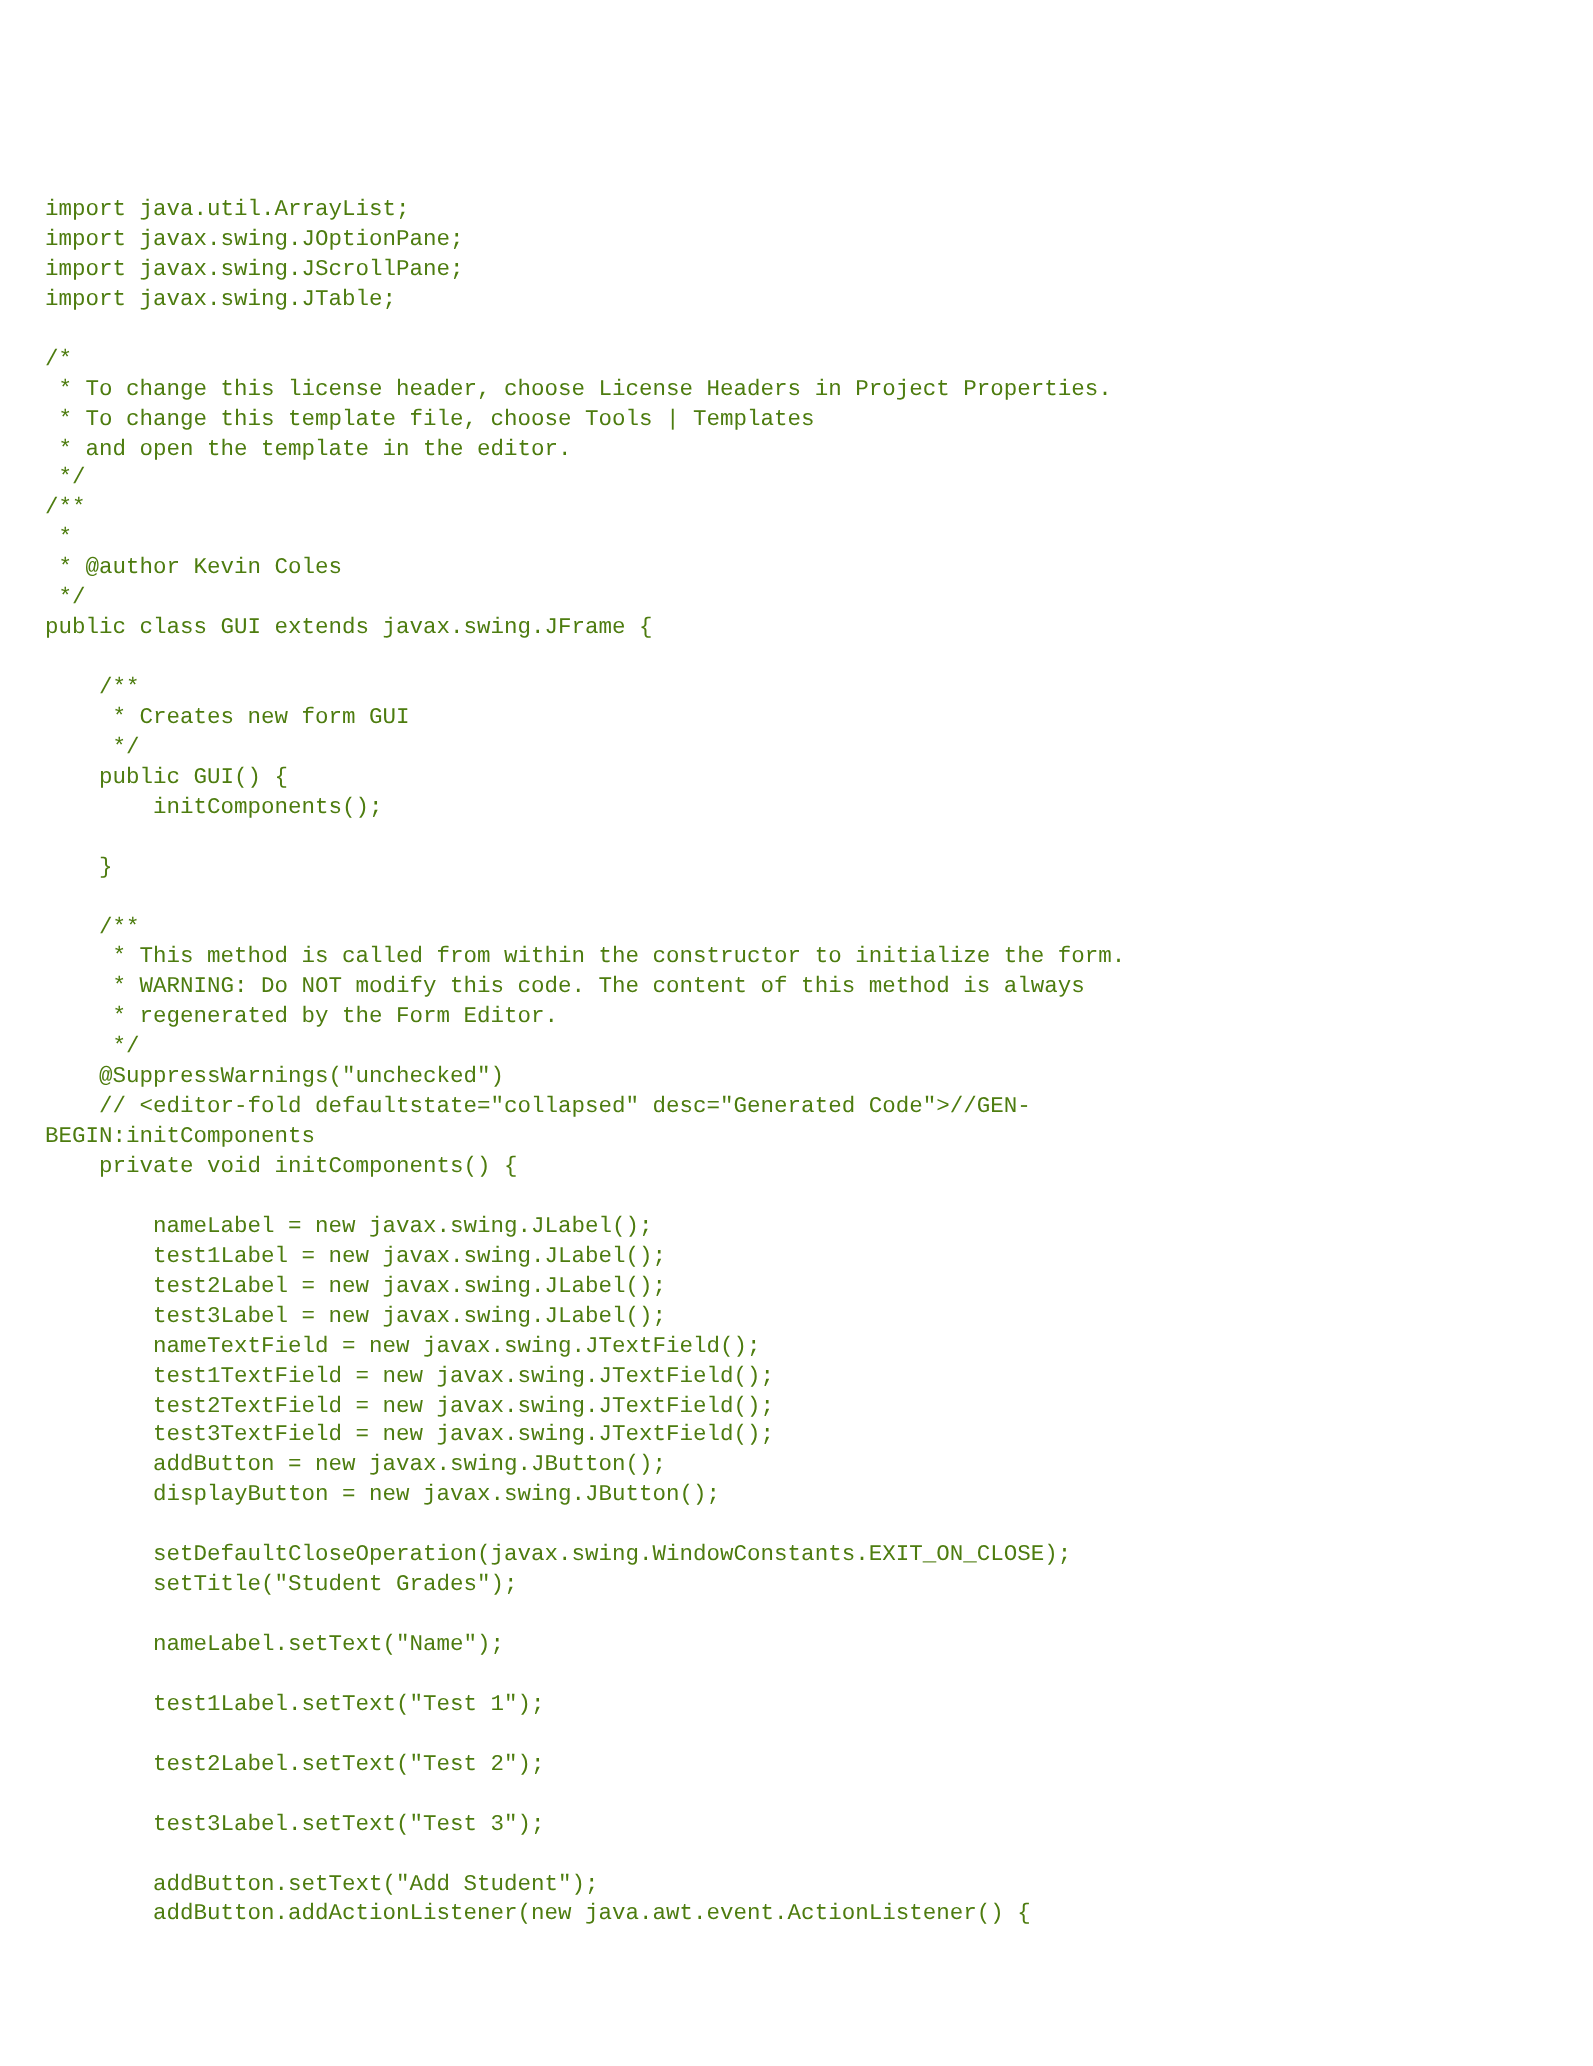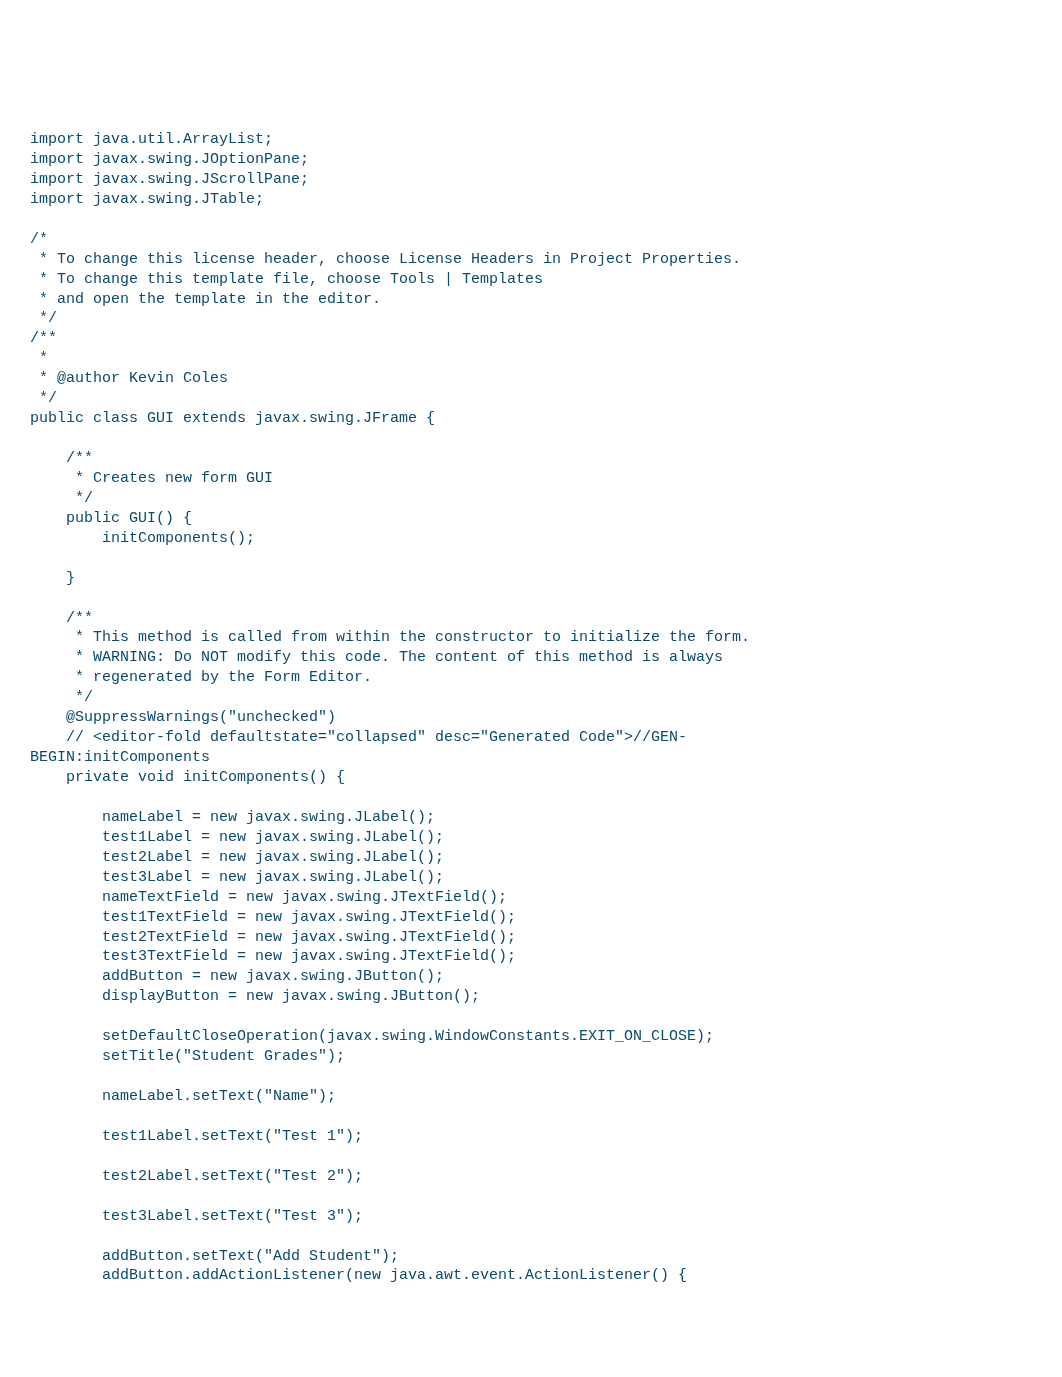--- a/index.html
+++ b/index.html
@@ -8,21 +8,21 @@
     background: #ffffff;
   }
   .page {
     width: 874px;
     min-height: 1377px;
     padding: 130px 30px 30px 30px;
     box-sizing: border-box;
     font-family: "Courier New", Courier, monospace;
     font-size: 15px;
     line-height: 1.33;
-    color: #0c4a6e;
+    color: #4d7c0f;
     white-space: pre;
   }
 </style>
 </head>
 <body>
 
 <div class="page"><span>import java.util.ArrayList;
 import javax.swing.JOptionPane;
 import javax.swing.JScrollPane;
 import javax.swing.JTable;

